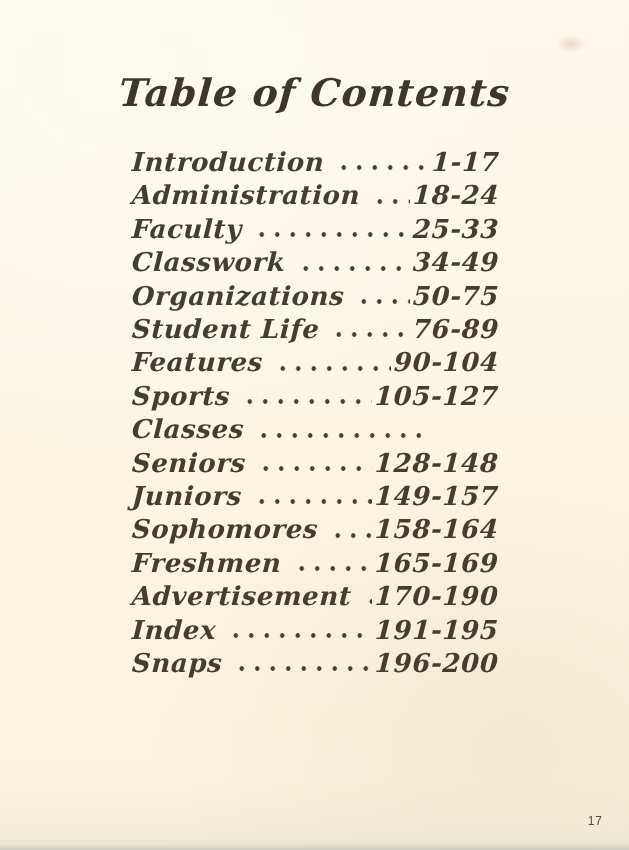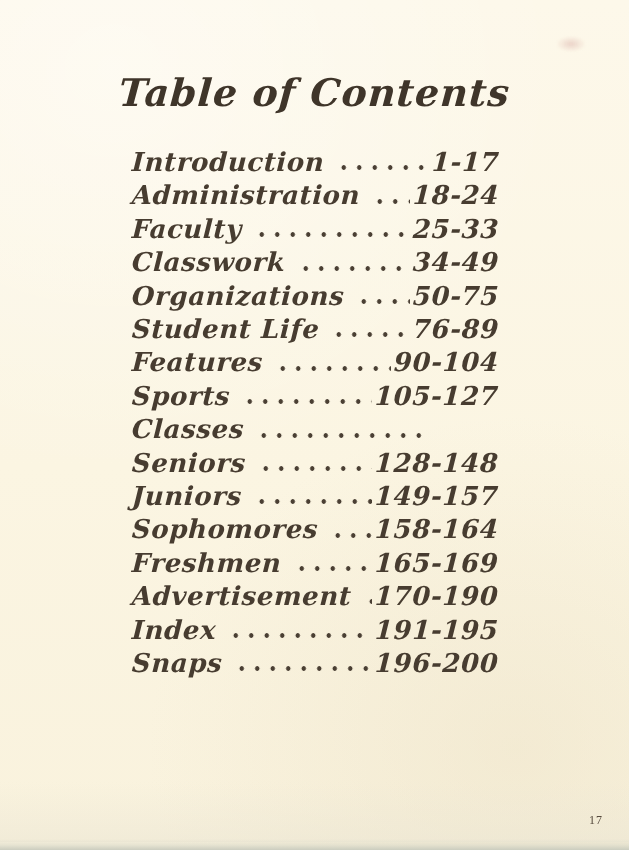--- a/index.html
+++ b/index.html
@@ -76,21 +76,21 @@
     background: radial-gradient(ellipse at center, rgba(209,156,150,0.40), rgba(209,156,150,0) 70%);
     filter: blur(1px);
   }
   .page-number {
     position: absolute;
     right: 26px;
     bottom: 22px;
     font-size: 12px;
     letter-spacing: 1px;
     color: #55493c;
-    font-family: Liberation Serif, serif;
+    font-family: Liberation Sans, sans-serif;
   }
   .scan-edge {
     position: absolute;
     left: 0;
     right: 0;
     bottom: 0;
     height: 11px;
     background: linear-gradient(180deg,
       rgba(208,210,196,0) 0%,
       rgba(208,210,196,0.45) 55%,

